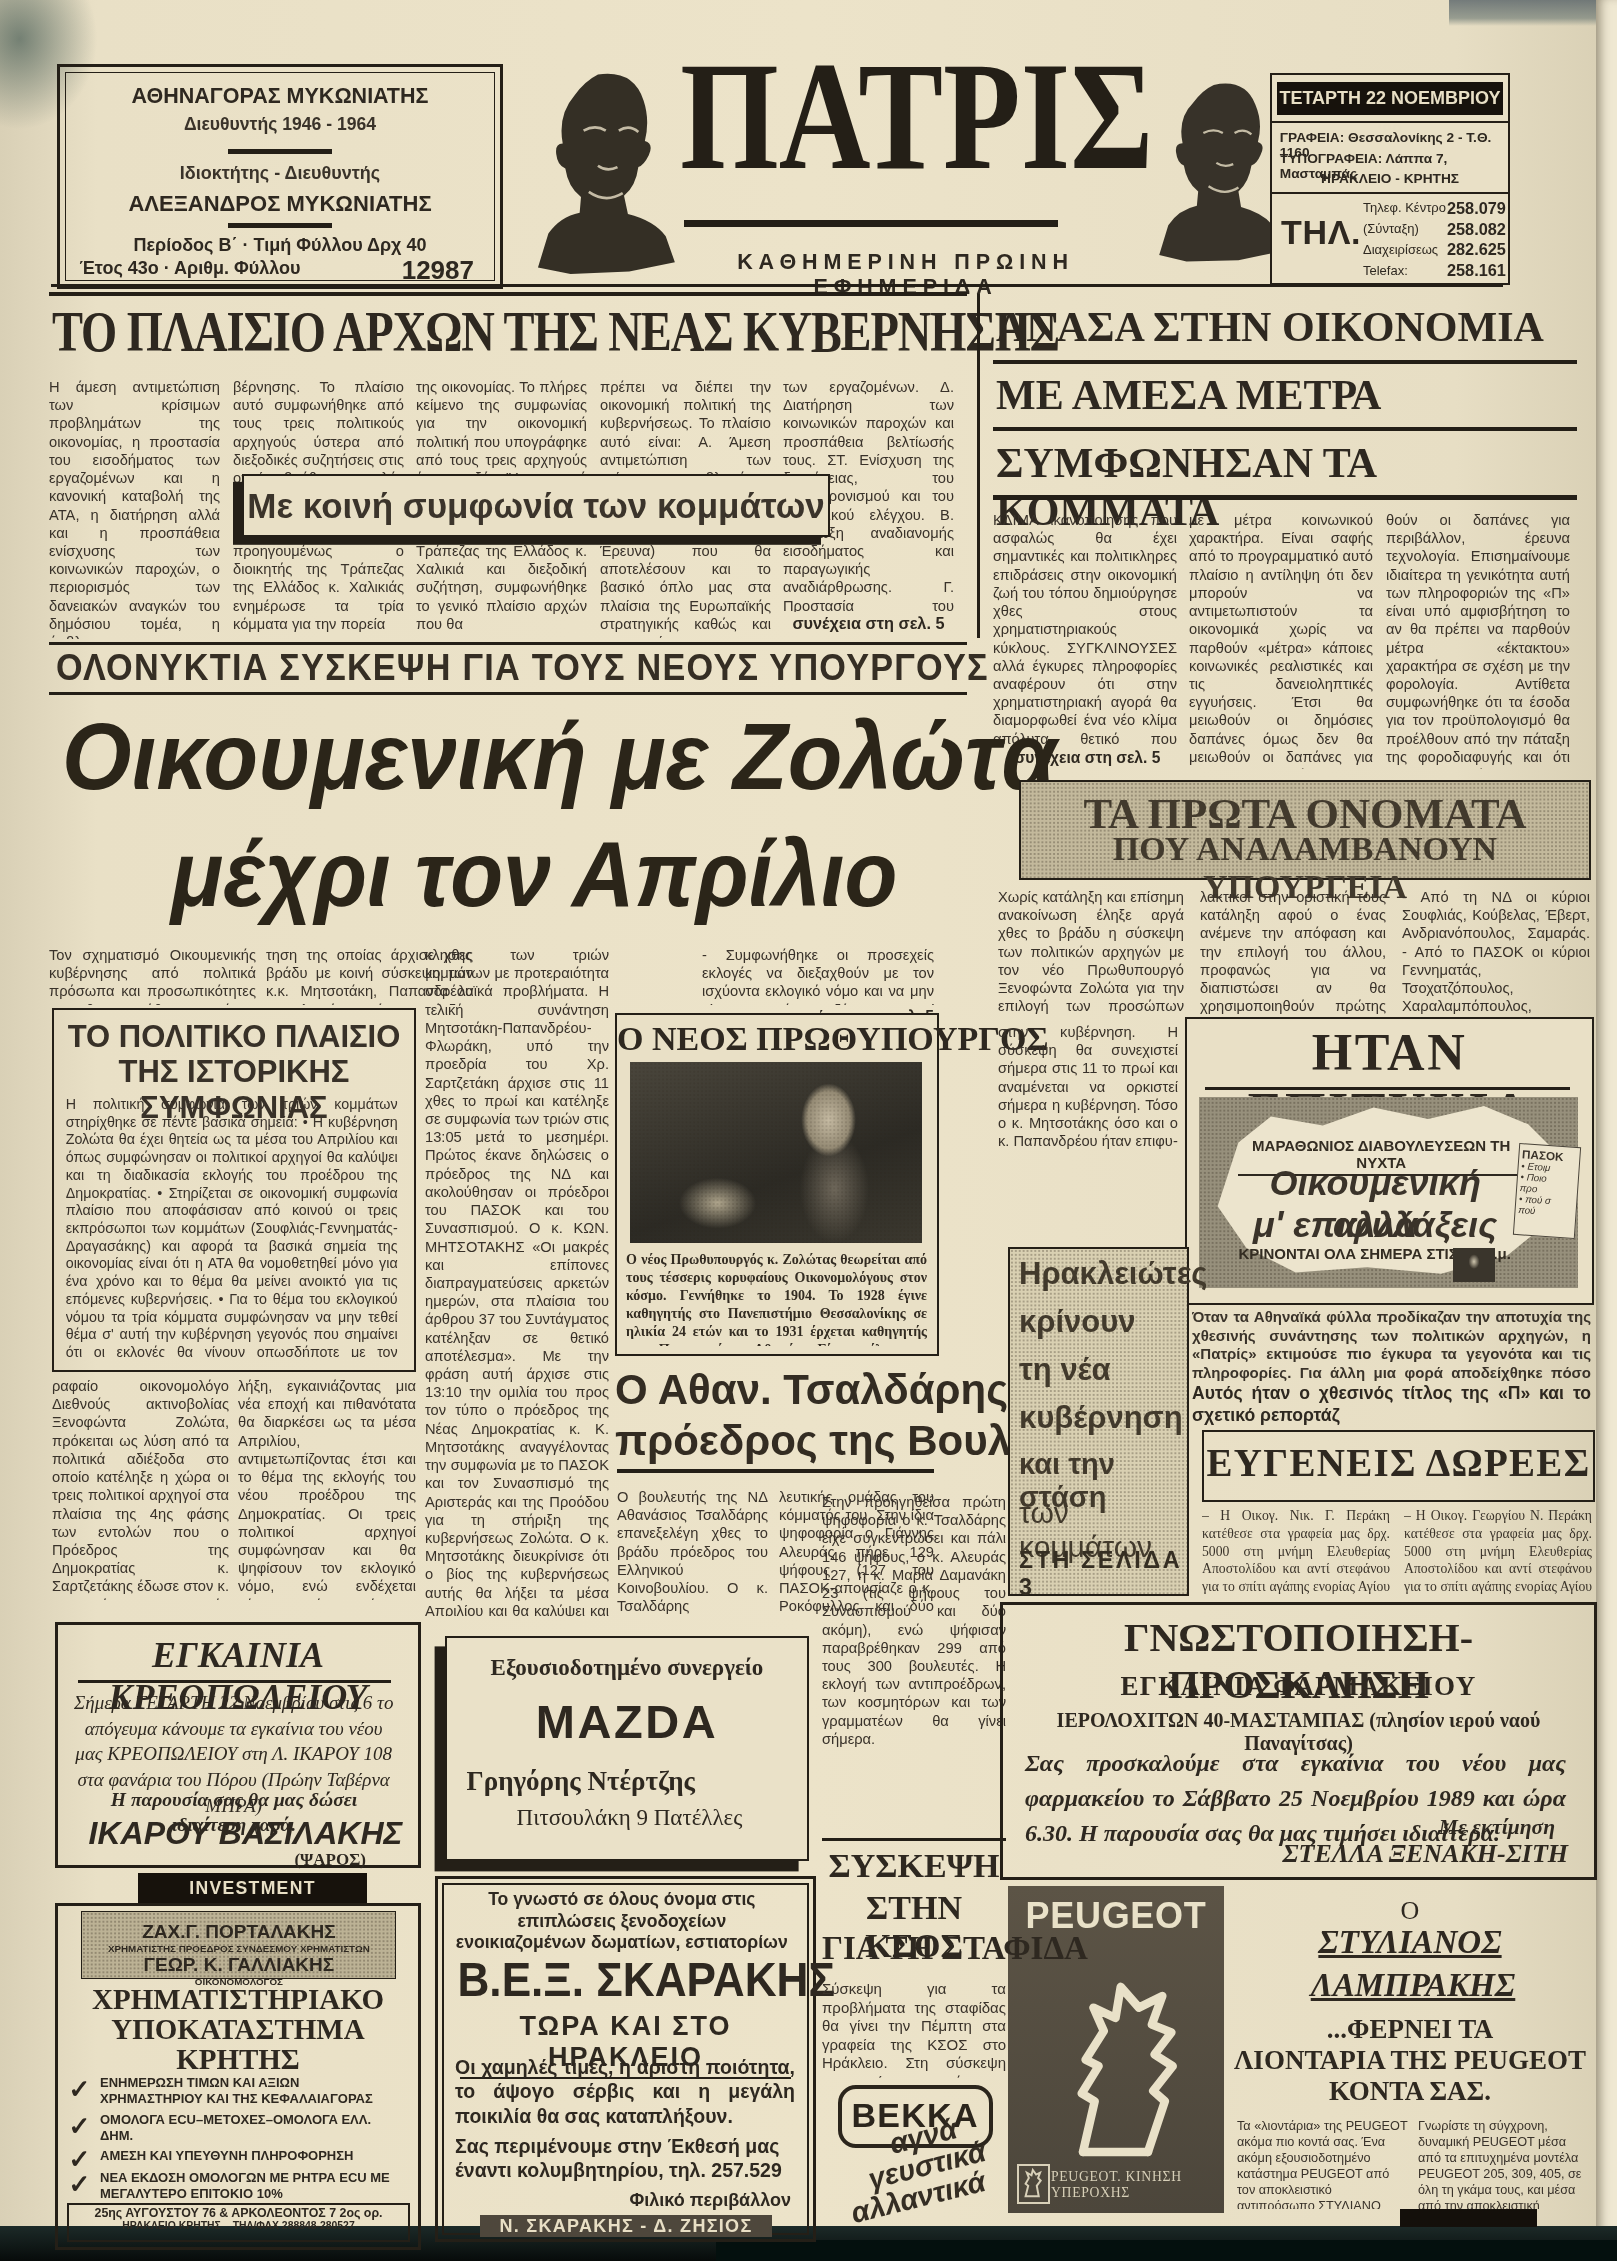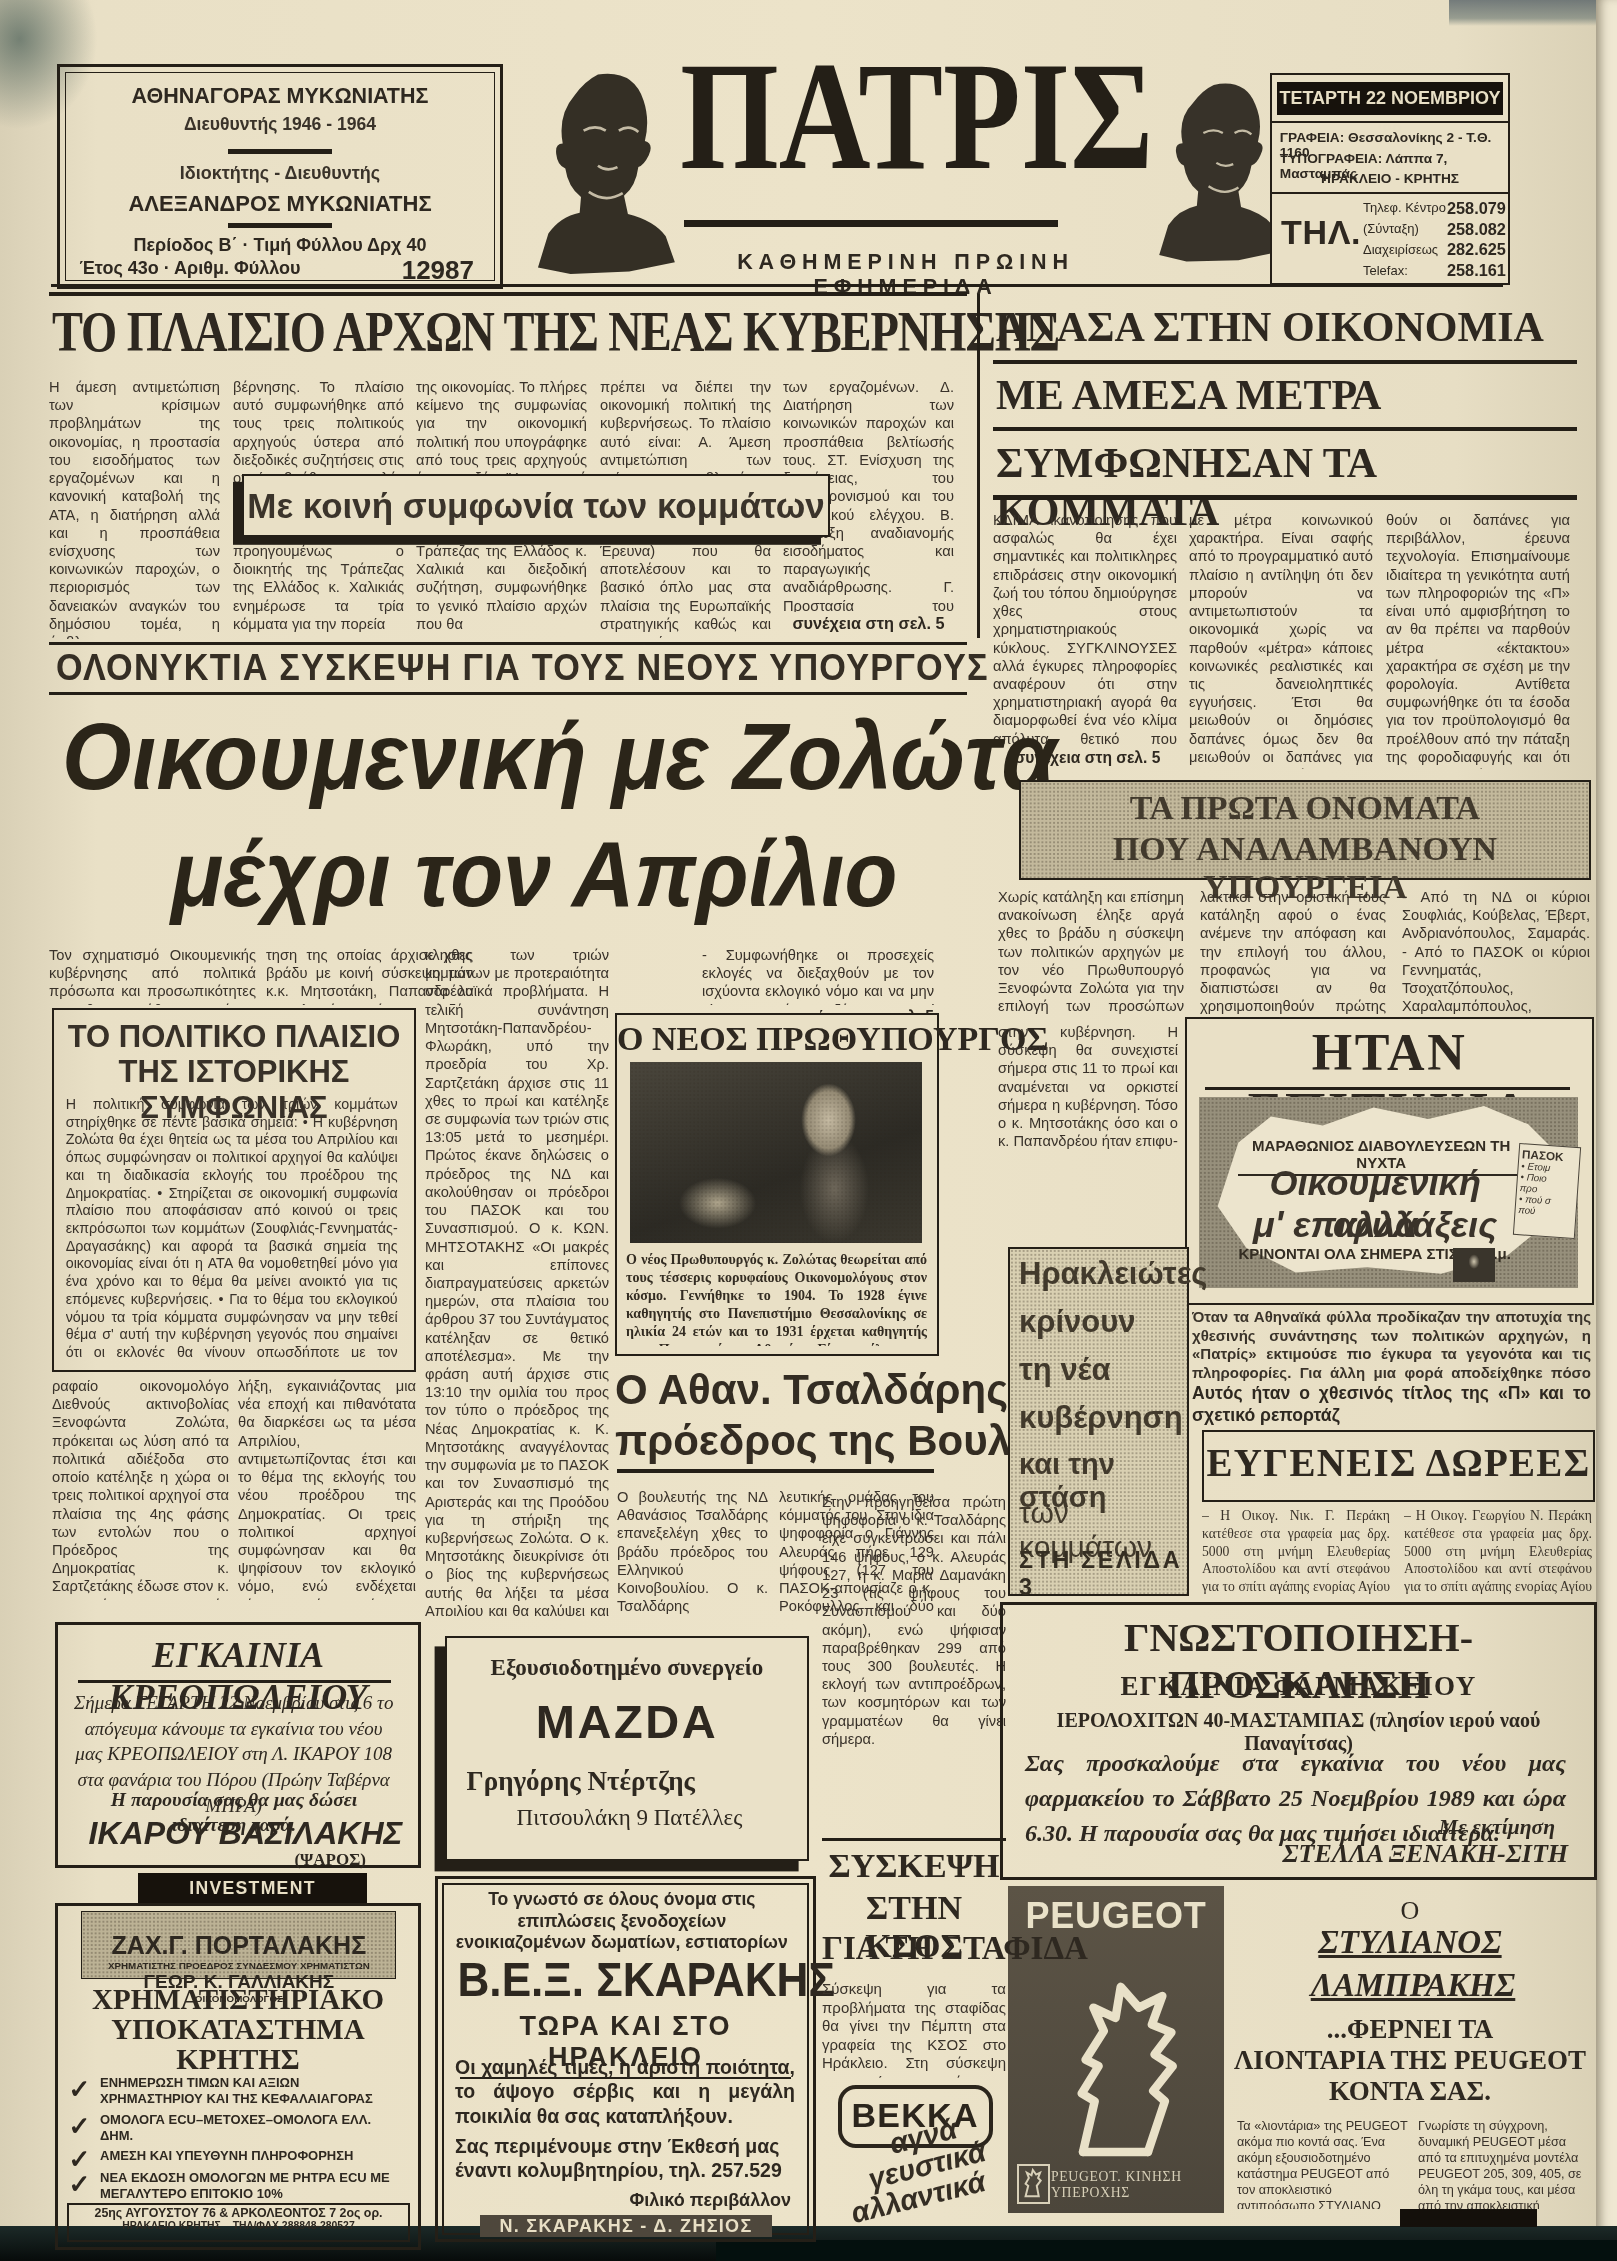--- a/index.html
+++ b/index.html
@@ -151,21 +151,21 @@
 </div>
 
 <div class="abs ctr sans" style="left:615px;top:1366px;width:320px;font-size:42px;font-weight:900;white-space:nowrap;color:#332c22;">Ο Αθαν. Τσαλδάρης</div>
 <div class="abs ctr sans" style="left:615px;top:1417px;width:320px;font-size:42px;font-weight:900;white-space:nowrap;color:#332c22;">πρόεδρος της Βουλής</div>
 <div class="abs rule" style="left:617px;top:1469px;width:317px;height:3.9px;"></div>
 <div class="abs bt clipcol" style="left:617px;top:1488px;width:151px;height:130px;">Ο βουλευτής της ΝΔ Αθανάσιος Τσαλδάρης επανεξελέγη χθες το βράδυ πρόεδρος του Ελληνικού Κοινοβουλίου. Ο κ. Τσαλδάρης συγκέντρωσε συνολικά 146 ψήφους, στη δεύτερη ψηφοφορία, δύο λιγότερες δηλαδή από τη δύναμη της κοινοβου-</div>
 <div class="abs bt clipcol" style="left:779px;top:1488px;width:155px;height:130px;">λευτικής ομάδας του κόμματός του. Στην ίδια ψηφοφορία ο Γιάννης Αλευράς πήρε 129 ψήφους (127 του ΠΑΣΟΚ-απουσίαζε ο κ. Ροκόφυλλος και δύο ακόμη), ενώ βρέθηκαν 21 άκυρα ψηφοδέλτια (η ψήφος του Συνασπισμού) και 3 λευκά.</div>
 <div class="abs bt clipcol" style="left:822px;top:1493px;width:184px;height:337px;">Στην προηγηθείσα πρώτη ψηφοφορία ο κ. Τσαλδάρης είχε συγκεντρώσει και πάλι 146 ψήφους, ο κ. Αλευράς 127, η κ. Μαρία Δαμανάκη 23 (τις ψήφους του Συνασπισμού και δύο ακόμη), ενώ ψήφισαν παραβρέθηκαν 299 από τους 300 βουλευτές. Η εκλογή των αντιπροέδρων, των κοσμητόρων και των γραμματέων θα γίνει σήμερα.</div>
 
 <div class="abs halftone" style="left:1019px;top:780px;width:568px;height:96px;background-color:#c3b99c;border:2px solid #241f17;">
-  <div class="abs ctr srf" style="left:0;top:6.5px;width:100%;font-size:34px;font-weight:bold;color:#423a2d;">ΤΑ ΠΡΩΤΑ ΟΝΟΜΑΤΑ</div>
+  <div class="abs ctr srf" style="left:0;top:6.5px;width:100%;font-size:43px;font-weight:bold;color:#423a2d;">ΤΑ ΠΡΩΤΑ ΟΝΟΜΑΤΑ</div>
   <div class="abs ctr srf" style="left:0;top:48px;width:100%;font-size:34px;font-weight:bold;color:#423a2d;">ΠΟΥ ΑΝΑΛΑΜΒΑΝΟΥΝ ΥΠΟΥΡΓΕΙΑ</div>
 </div>
 <div class="abs bt clipcol" style="left:998px;top:888px;width:186px;height:128px;">Χωρίς κατάληξη και επίσημη ανακοίνωση έληξε αργά χθες το βράδυ η σύσκεψη των πολιτικών αρχηγών με τον νέο Πρωθυπουργό Ξενοφώντα Ζολώτα για την επιλογή των προσώπων που θα συμμετάσχουν</div>
 <div class="abs bt clipcol" style="left:1200px;top:888px;width:186px;height:128px;">λακτικοί στην οριστική τους κατάληξη αφού ο ένας ανέμενε την απόφαση και την επιλογή του άλλου, προφανώς για να διαπιστώσει αν θα χρησιμοποιηθούν πρώτης γραμμής κομματικά στελέχη.</div>
 <div class="abs bt clipcol" style="left:1402px;top:888px;width:188px;height:128px;">- Από τη ΝΔ οι κύριοι Σουφλιάς, Κούβελας, Έβερτ, Ανδριανόπουλος, Σαμαράς. - Από το ΠΑΣΟΚ οι κύριοι Γεννηματάς, Τσοχατζόπουλος, Χαραλαμπόπουλος, Κακλαμάνης και η κ. Μερκούρη. - Από το Συνασπισμό οι κύριοι Δραγασάκης, Λιάσκος (σημερινοί υπηρεσιακοί υπουργοί ΠΕΧΩΔΕ), Κατριβάνος ή Λεντάκης και Σκοτινιώτης (υφυπουργός).</div>
 <div class="abs bt clipcol" style="left:998px;top:1023px;width:180px;height:219px;">στην κυβέρνηση. Η σύσκεψη θα συνεχιστεί σήμερα στις 11 το πρωί και αναμένεται να ορκιστεί σήμερα η κυβέρνηση. Τόσο ο κ. Μητσοτάκης όσο και ο κ. Παπανδρέου ήταν επιφυ-</div>
 
 <div class="abs inkbox" style="left:1185px;top:1017px;width:405px;height:284px;background:#e9e0c6;">
   <div class="abs ctr srf" style="left:0;top:3.9px;width:100%;font-size:52px;font-weight:bold;letter-spacing:2.6px;">ΗΤΑΝ ΕΠΙΤΥΧΙΑ</div>
   <div class="abs rule" style="left:18px;top:68px;width:365px;height:2.6px;"></div>
@@ -250,21 +250,21 @@
   <div class="abs ctr srf" style="left:26px;top:162px;width:300px;font-size:19.5px;font-weight:bold;font-style:italic;line-height:1.3;">Η παρουσία σας θα μας δώσει ιδιαίτερη χαρά.</div>
   <div class="abs sans" style="right:15.6px;top:190px;font-size:32px;font-weight:900;font-style:italic;">ΙΚΑΡΟΥ ΒΑΣΙΛΑΚΗΣ</div>
   <div class="abs srf" style="right:52px;top:225px;font-size:17px;font-weight:bold;">(ΨΑΡΟΣ)</div>
 </div>
 
 <div class="abs ctr" style="left:138px;top:1873px;width:229px;height:30px;background:#17120c;">
   <span class="sans" style="color:#e8dfc5;font-size:17.6px;font-weight:bold;line-height:30px;letter-spacing:1.3px;">INVESTMENT CONSULTANTS</span>
 </div>
 <div class="abs" style="left:55px;top:1903px;width:360px;height:341px;border:3.9px solid #241f17;">
   <div class="abs halftone ctr" style="left:23.4px;top:5.2px;width:313px;height:66px;background-color:#bcb295;border:1.3px solid #241f17;">
-    <div class="sans" style="font-size:25px;font-weight:900;margin-top:19px;">ΖΑΧ.Γ. ΠΟΡΤΑΛΑΚΗΣ</div>
+    <div class="sans" style="font-size:19px;font-weight:900;margin-top:9px;">ΖΑΧ.Γ. ΠΟΡΤΑΛΑΚΗΣ</div>
     <div class="sans" style="font-size:9.8px;font-weight:bold;">ΧΡΗΜΑΤΙΣΤΗΣ ΠΡΟΕΔΡΟΣ ΣΥΝΔΕΣΜΟΥ ΧΡΗΜΑΤΙΣΤΩΝ</div>
     <div class="sans" style="font-size:19px;font-weight:900;">ΓΕΩΡ. Κ. ΓΑΛΛΙΑΚΗΣ</div>
     <div class="sans" style="font-size:9.8px;font-weight:bold;">ΟΙΚΟΝΟΜΟΛΟΓΟΣ</div>
   </div>
   <div class="abs ctr srf" style="left:0;top:77px;width:100%;font-size:29px;font-weight:bold;">ΧΡΗΜΑΤΙΣΤΗΡΙΑΚΟ</div>
   <div class="abs ctr srf" style="left:0;top:107px;width:100%;font-size:29px;font-weight:bold;">ΥΠΟΚΑΤΑΣΤΗΜΑ</div>
   <div class="abs ctr srf" style="left:0;top:137px;width:100%;font-size:29px;font-weight:bold;">ΚΡΗΤΗΣ</div>
   <div class="abs sans" style="left:10.4px;top:168px;font-size:26px;font-weight:900;">✓</div>
   <div class="abs sans" style="left:42px;top:169px;width:303px;font-size:13px;font-weight:900;line-height:1.2;">ΕΝΗΜΕΡΩΣΗ ΤΙΜΩΝ ΚΑΙ ΑΞΙΩΝ ΧΡΗΜΑΣΤΗΡΙΟΥ ΚΑΙ ΤΗΣ ΚΕΦΑΛΑΙΑΓΟΡΑΣ</div>
   <div class="abs sans" style="left:10.4px;top:205px;font-size:26px;font-weight:900;">✓</div>

